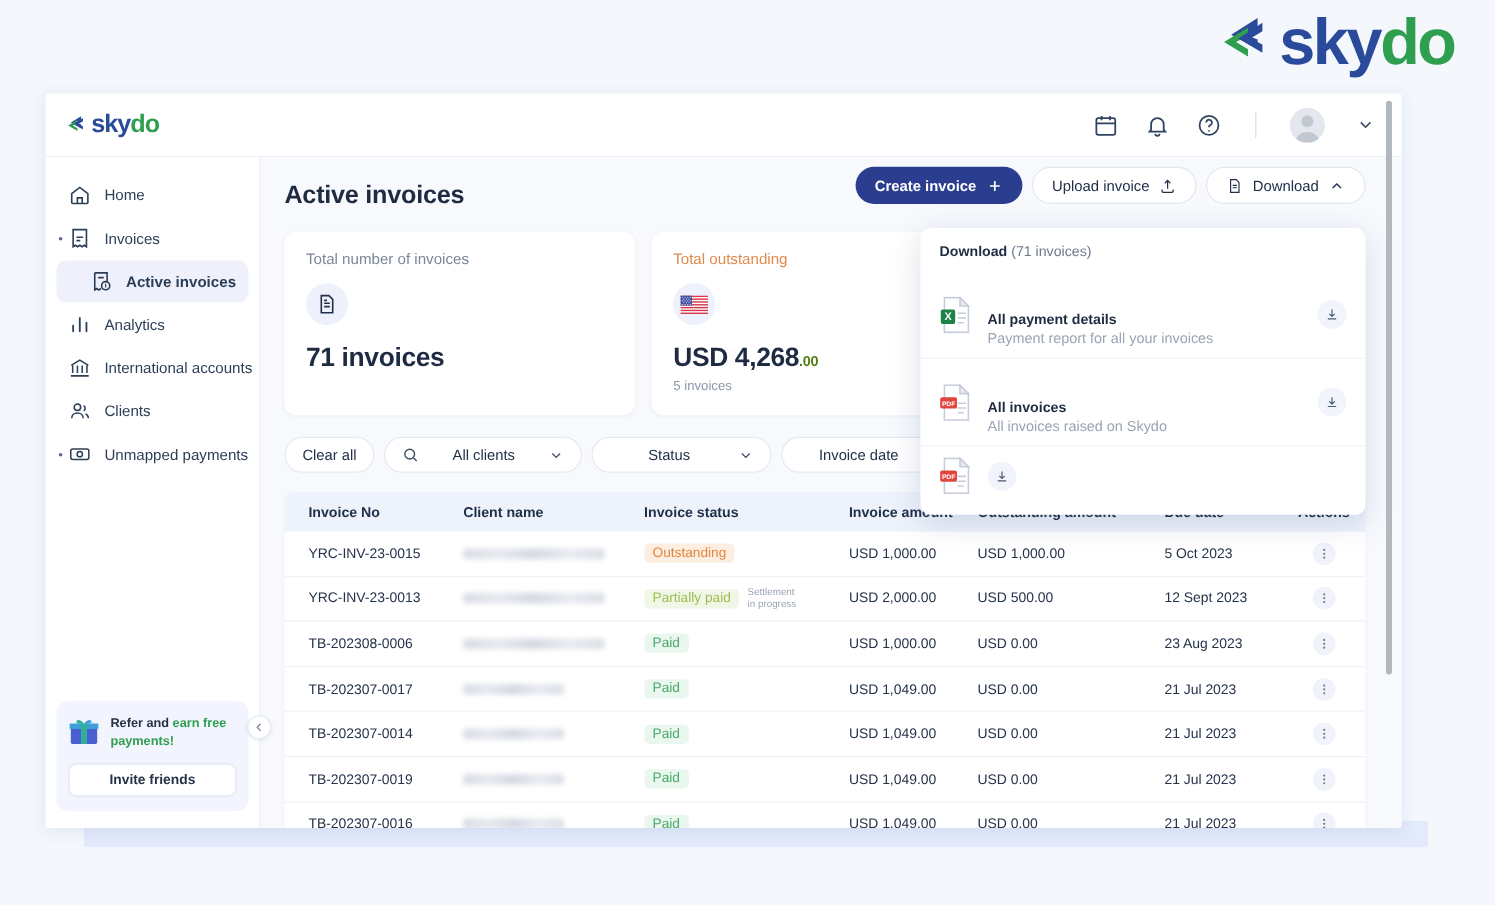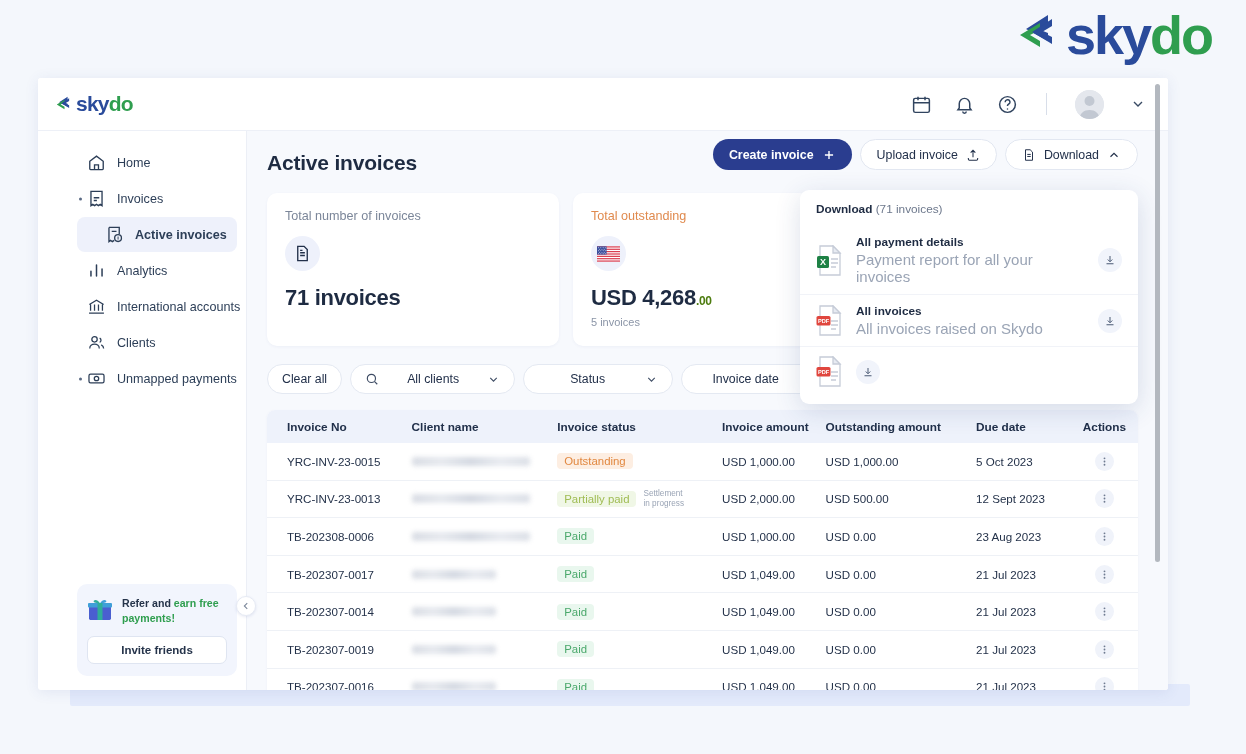--- a/index.html
+++ b/index.html
@@ -39,21 +39,21 @@
   .tb-ic { width: 21px; height: 21px; color: #31445f; display: flex; align-items: center; justify-content: center; cursor: pointer; }
   .tb-div { width: 1px; height: 22px; background: #d8dee9; margin: 0 6px; }
   .avatar { width: 29px; height: 29px; border-radius: 50%; background: #e2e6ed; display: flex; align-items: center; justify-content: center; overflow: hidden; }
   .avatar svg { width: 29px; height: 29px; }
   .chev-user { width: 16px; height: 16px; color: #384a63; margin-left: 4px; }
 
   
   .body { display: flex; height: 559px; position: relative; }
 
   
-  .sidebar { width: 179px; background: #fff; border-right: 1px solid #eceff6; padding-top: 14px; position: relative; flex: 0 0 179px; margin-left: 30px; }
+  .sidebar { width: 179px; background: #fff; border-right: 1px solid #eceff6; padding-top: 14px; position: relative; flex: 0 0 179px; }
   .nav { display: flex; flex-direction: column; gap: 1px; padding: 0 9px; }
   .nav-item { display: flex; align-items: center; gap: 11px; height: 35px; padding: 0 10px; border-radius: 8px; cursor: pointer; position: relative; }
   .nav-item .ic { width: 19px; height: 19px; flex: 0 0 19px; color: #2c3e57; display: flex; align-items: center; justify-content: center; }
   .nav-item .lb { font-size: 12.6px; color: #2c3e57; white-space: nowrap; }
   .nav-item.sub { padding-left: 28px; }
   .nav-item.active { background: #eef1fb; }
   .nav-item.active .lb { font-weight: 600; }
   .bullet { position: absolute; left: 2px; top: 50%; transform: translateY(-50%); width: 3px; height: 3px; border-radius: 50%; background: #5a6a84; }
 
   .refer { position: absolute; left: 9px; bottom: 14px; width: 160px; background: #f2f5fd; border-radius: 10px; padding: 12px 10px 12px; }
@@ -117,29 +117,29 @@
   .pill { display: inline-block; padding: 2px 7px; border-radius: 4px; font-size: 11.4px; }
   .pill.out { background: #fdeee2; color: #e1873f; }
   .pill.part { background: #f0f7e6; color: #9fbc53; }
   .pill.paid { background: #e9f7ee; color: #4aa86b; }
   .sett { font-size: 8.2px; line-height: 1.15; color: #9aa4b5; }
   .kebab { width: 19px; height: 19px; border-radius: 50%; background: #f0f3fa; display: flex; align-items: center; justify-content: center; cursor: pointer; }
   .kebab svg { width: 11px; height: 11px; color: #6a7race; }
   .kebab svg { color: #6e7a90; }
 
   
-  .dd { position: absolute; right: 30px; top: 59px; width: 338px; background: #fff; border-radius: 9px; box-shadow: 0 6px 26px rgba(40,60,120,.16); padding: 12px 0 8px; z-index: 30; }
+  .dd { position: absolute; right: 30px; top: 59px; width: 371px; background: #fff; border-radius: 9px; box-shadow: 0 6px 26px rgba(40,60,120,.16); padding: 12px 0 8px; z-index: 30; }
   .dd-title { font-size: 11.8px; padding: 0 16px 10px; color: #6d788c; }
   .dd-title b { color: #1e2b42; font-weight: 700; }
   .dd-row { display: flex; align-items: center; gap: 13px; padding: 9px 16px; cursor: pointer; }
   .dd-row + .dd-row { border-top: 1px solid #f1f3f8; }
   .fileic { width: 27px; height: 31px; flex: 0 0 27px; }
-  .dd-txt { flex: 1; }
+  .dd-txt { flex: 1; margin-top: 24px; }
   .dd-t { font-size: 11.8px; font-weight: 700; color: #1e2b42; }
-  .dd-s { font-size: 15px; color: #9aa4b5; margin-top: 2px; }
+  .dd-s { font-size: 12px; color: #9aa4b5; margin-top: 2px; }
   .dlbtn { width: 24px; height: 24px; border-radius: 50%; background: #f1f4fb; display: flex; align-items: center; justify-content: center; cursor: pointer; }
   .dlbtn svg { width: 12px; height: 12px; color: #4a5a75; }
 
   
   .sbar { position: absolute; right: 8px; top: 6px; width: 5px; height: 478px; border-radius: 3px; background: #b3b8bf; z-index: 40; }
 </style>
 </head>
 <body>
 
 <div class="page">

